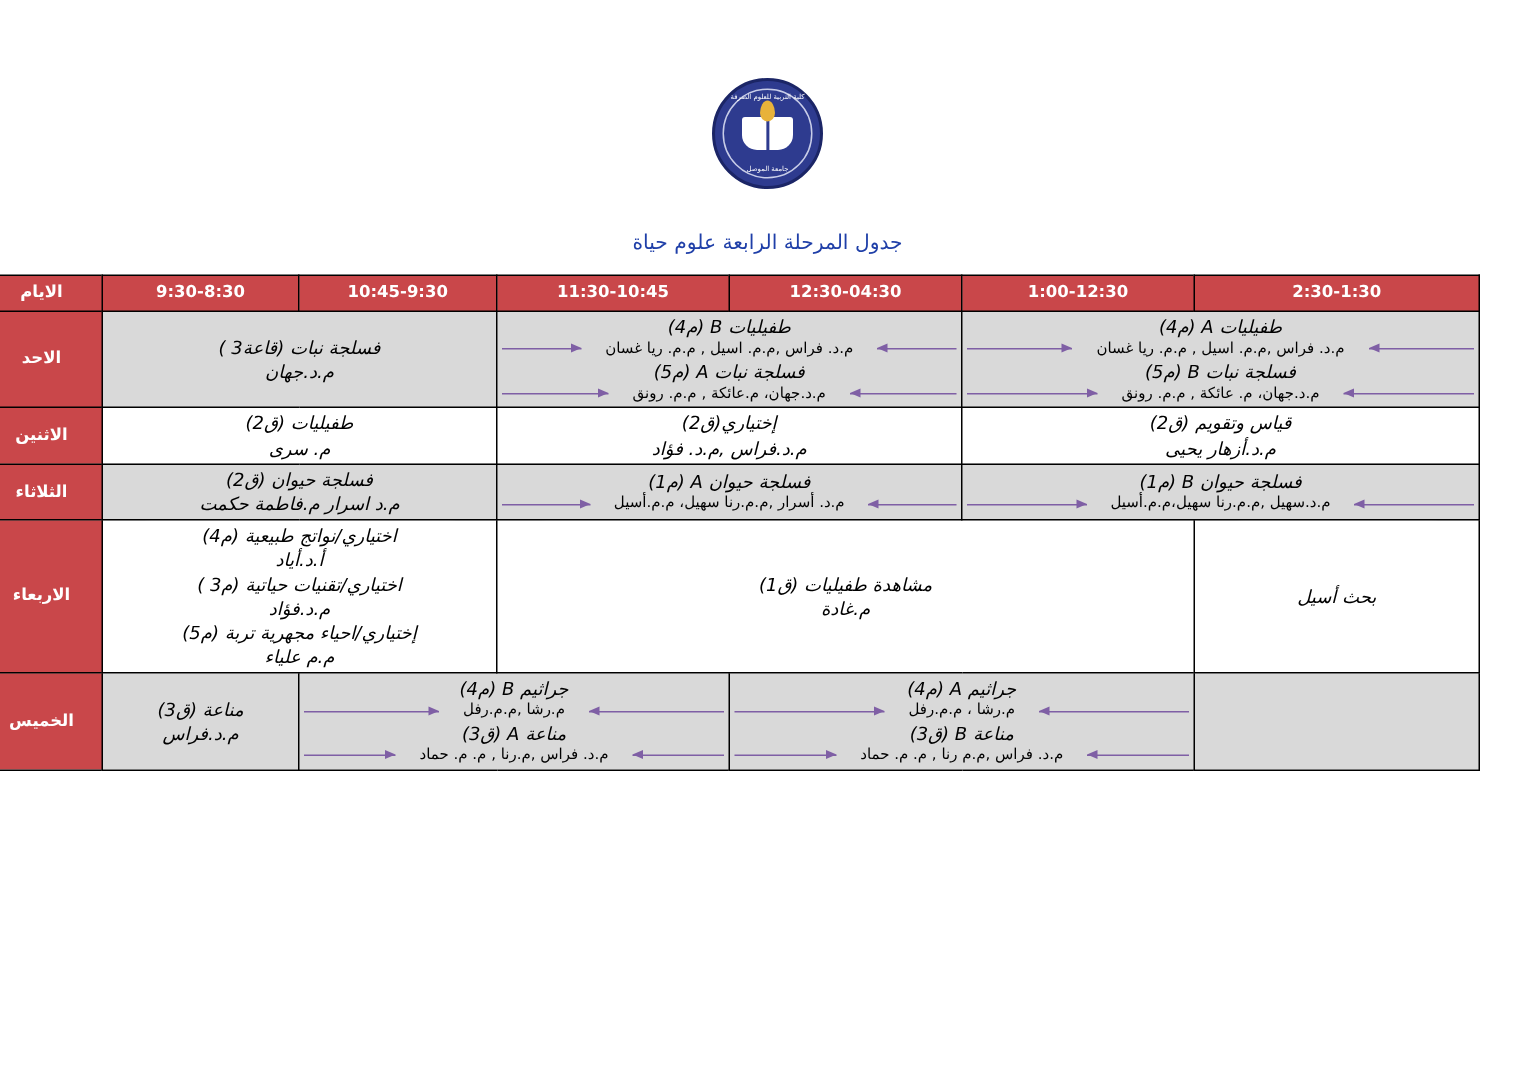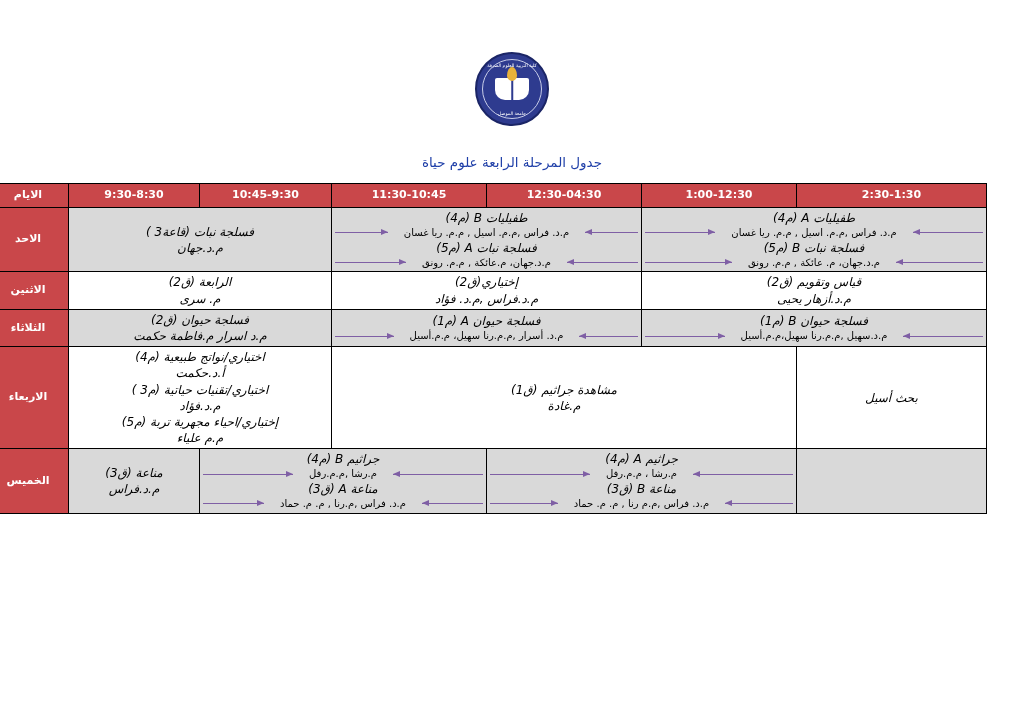--- a/index.html
+++ b/index.html
@@ -252,21 +252,21 @@
         <tr>
           <td class="plain pad-cell" colspan="2">
             <span class="line l1">قياس وتقويم (ق2)</span>
             <span class="line l1">م.د.أزهار يحيى</span>
           </td>
           <td class="plain pad-cell" colspan="2">
             <span class="line l1">إختياري(ق2)</span>
             <span class="line l1">م.د.فراس ,م.د. فؤاد</span>
           </td>
           <td class="plain pad-cell" colspan="2">
-            <span class="line l1">الرابعة (ق2)</span>
+            <span class="line l1">طفيليات (ق2)</span>
             <span class="line l1">م. سرى</span>
           </td>
           <td class="daycol">الاثنين</td>
         </tr>
 
         <tr>
           <td class="shaded pad-cell" colspan="2">
             <span class="line l1">فسلجة حيوان B (م1)</span>
             <span class="arrowline">
               <span class="ar left"></span>
@@ -287,26 +287,26 @@
             <span class="line l1">م.د اسرار م.فاطمة حكمت</span>
           </td>
           <td class="daycol">الثلاثاء</td>
         </tr>
 
         <tr>
           <td class="plain pad-cell tall">
             <span class="line l1">بحث أسيل</span>
           </td>
           <td class="plain pad-cell tall" colspan="3">
-            <span class="line l1">مشاهدة جراثيم (ق1)</span>
+            <span class="line l1">مشاهدة طفيليات (ق1)</span>
             <span class="line l1">م.غادة</span>
           </td>
           <td class="plain pad-cell tall" colspan="2">
             <span class="line l1">اختياري/نواتج طبيعية (م4)</span>
-            <span class="line l1">أ.د.حكمت</span>
+            <span class="line l1">أ.د.أياد</span>
             <span class="line l1">اختياري/تقنيات حياتية (م3 )</span>
             <span class="line l1">م.د.فؤاد</span>
             <span class="line l1">إختياري/احياء مجهرية تربة  (م5)</span>
             <span class="line l1">م.م علياء</span>
           </td>
           <td class="daycol">الاربعاء</td>
         </tr>
 
         <tr>
           <td class="shaded pad-cell tall2"></td>

